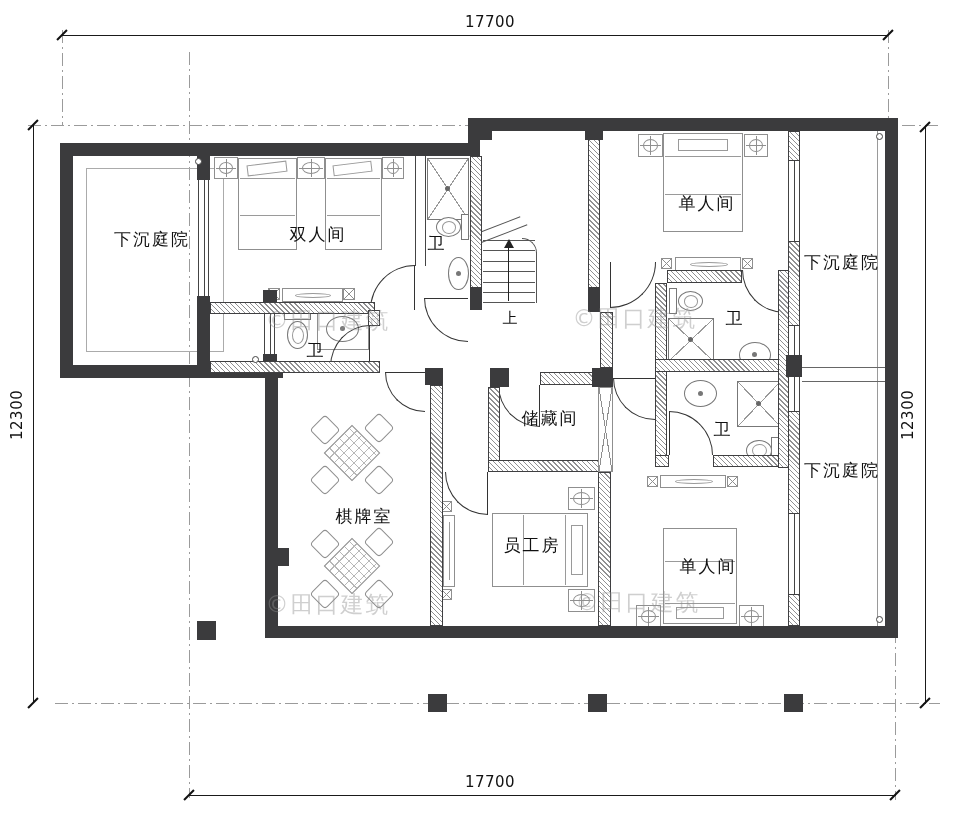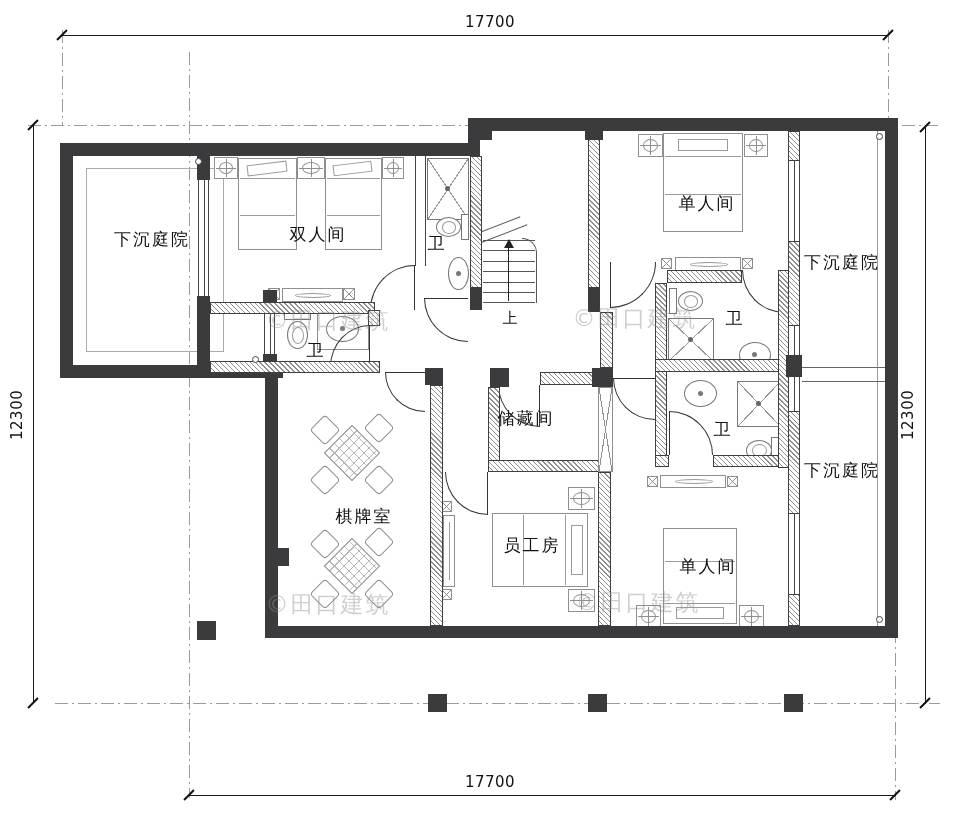--- a/index.html
+++ b/index.html
@@ -297,21 +297,21 @@
 
   <div class="rl" style="left:152px;top:239px">下沉庭院</div>
   <div class="rl" style="left:318px;top:234px">双人间</div>
   <div class="rl" style="left:316px;top:350px">卫</div>
   <div class="rl" style="left:437px;top:243px">卫</div>
   <div class="rs" style="left:510px;top:318px">上</div>
   <div class="rl" style="left:707px;top:203px">单人间</div>
   <div class="rl" style="left:842px;top:262px">下沉庭院</div>
   <div class="rl" style="left:735px;top:318px">卫</div>
   <div class="rl" style="left:723px;top:429px">卫</div>
-  <div class="rl" style="left:526px;top:418px">储藏间</div>
+  <div class="rl" style="left:550px;top:418px">储藏间</div>
   <div class="rl" style="left:364px;top:516px">棋牌室</div>
   <div class="rl" style="left:532px;top:545px">员工房</div>
   <div class="rl" style="left:708px;top:566px">单人间</div>
   <div class="rl" style="left:842px;top:470px">下沉庭院</div>
 
   <div class="wm" style="left:328px;top:320px">©田口建筑</div>
   <div class="wm" style="left:635px;top:318px">©田口建筑</div>
   <div class="wm" style="left:328px;top:604px">©田口建筑</div>
   <div class="wm" style="left:638px;top:602px">©田口建筑</div>
 

